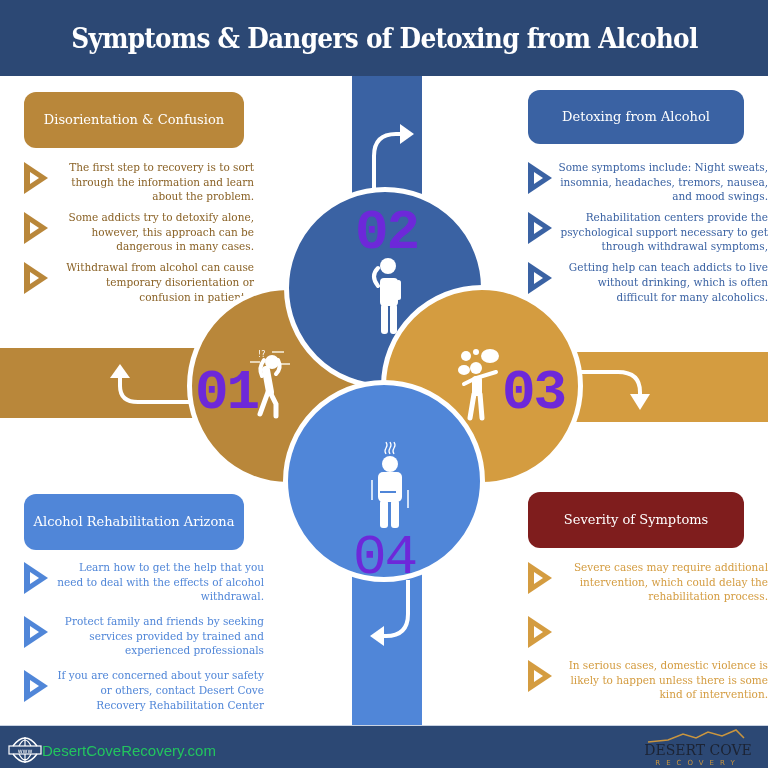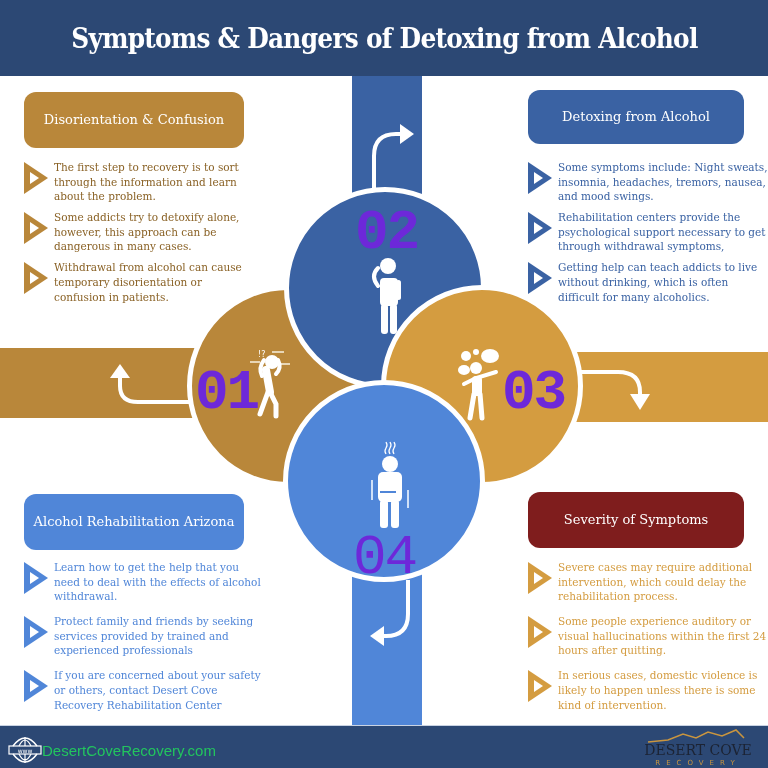--- a/index.html
+++ b/index.html
@@ -55,21 +55,21 @@
 
   .arrow { position: absolute; z-index: 2; }
 
   
   .panel { position: absolute; }
   .panel .title {
     display: flex; align-items: center; justify-content: center; text-align: center;
     color: #ffffff; font-family: "DejaVu Serif", serif; font-size: 13px; line-height: 1.35; border-radius: 12px;
   }
   .panel ul { list-style: none; }
-  .panel li { display: flex; align-items: flex-start; margin-bottom: 6px; }
+  .panel li { display: flex; align-items: flex-start; margin-bottom: 6px; text-align: right; }
   .panel li .bullet { flex: 0 0 auto; width: 24px; height: 32px; margin-right: 6px; margin-top: 2px; }
   .panel li .text { font-family: "DejaVu Serif", serif; font-size: 10.5px; line-height: 1.4; }
 
   .p1 { left: 24px; top: 92px; width: 230px; }
   .p1 .title { width: 220px; height: 56px; background: #b9873a; }
   .p1 ul { margin-top: 12px; }
   .p1 .text { color: #8a6226; }
 
   .p2 { left: 528px; top: 90px; width: 240px; }
   .p2 .title { width: 216px; height: 54px; background: #3a62a3; }
@@ -260,21 +260,20 @@
           <polygon points="0,0 24,16 0,32" fill="#d49c40"></polygon>
           <polygon points="6,10 15,16 6,22" fill="#fff"></polygon>
         </svg>
       <span class="text">Severe cases may require additional intervention, which could delay  the rehabilitation process.</span>
     </li>
     <li>
       <svg class="bullet" viewBox="0 0 24 32">
           <polygon points="0,0 24,16 0,32" fill="#d49c40"></polygon>
           <polygon points="6,10 15,16 6,22" fill="#fff"></polygon>
         </svg>
-      <span class="text">Some people experience auditory or visual hallucinations within the first 24 hours after quitting.</span>
     </li>
     <li>
       <svg class="bullet" viewBox="0 0 24 32">
           <polygon points="0,0 24,16 0,32" fill="#d49c40"></polygon>
           <polygon points="6,10 15,16 6,22" fill="#fff"></polygon>
         </svg>
       <span class="text">In serious cases, domestic violence is likely to happen unless there is some kind of intervention.</span>
     </li>
   </ul>
 </div>

